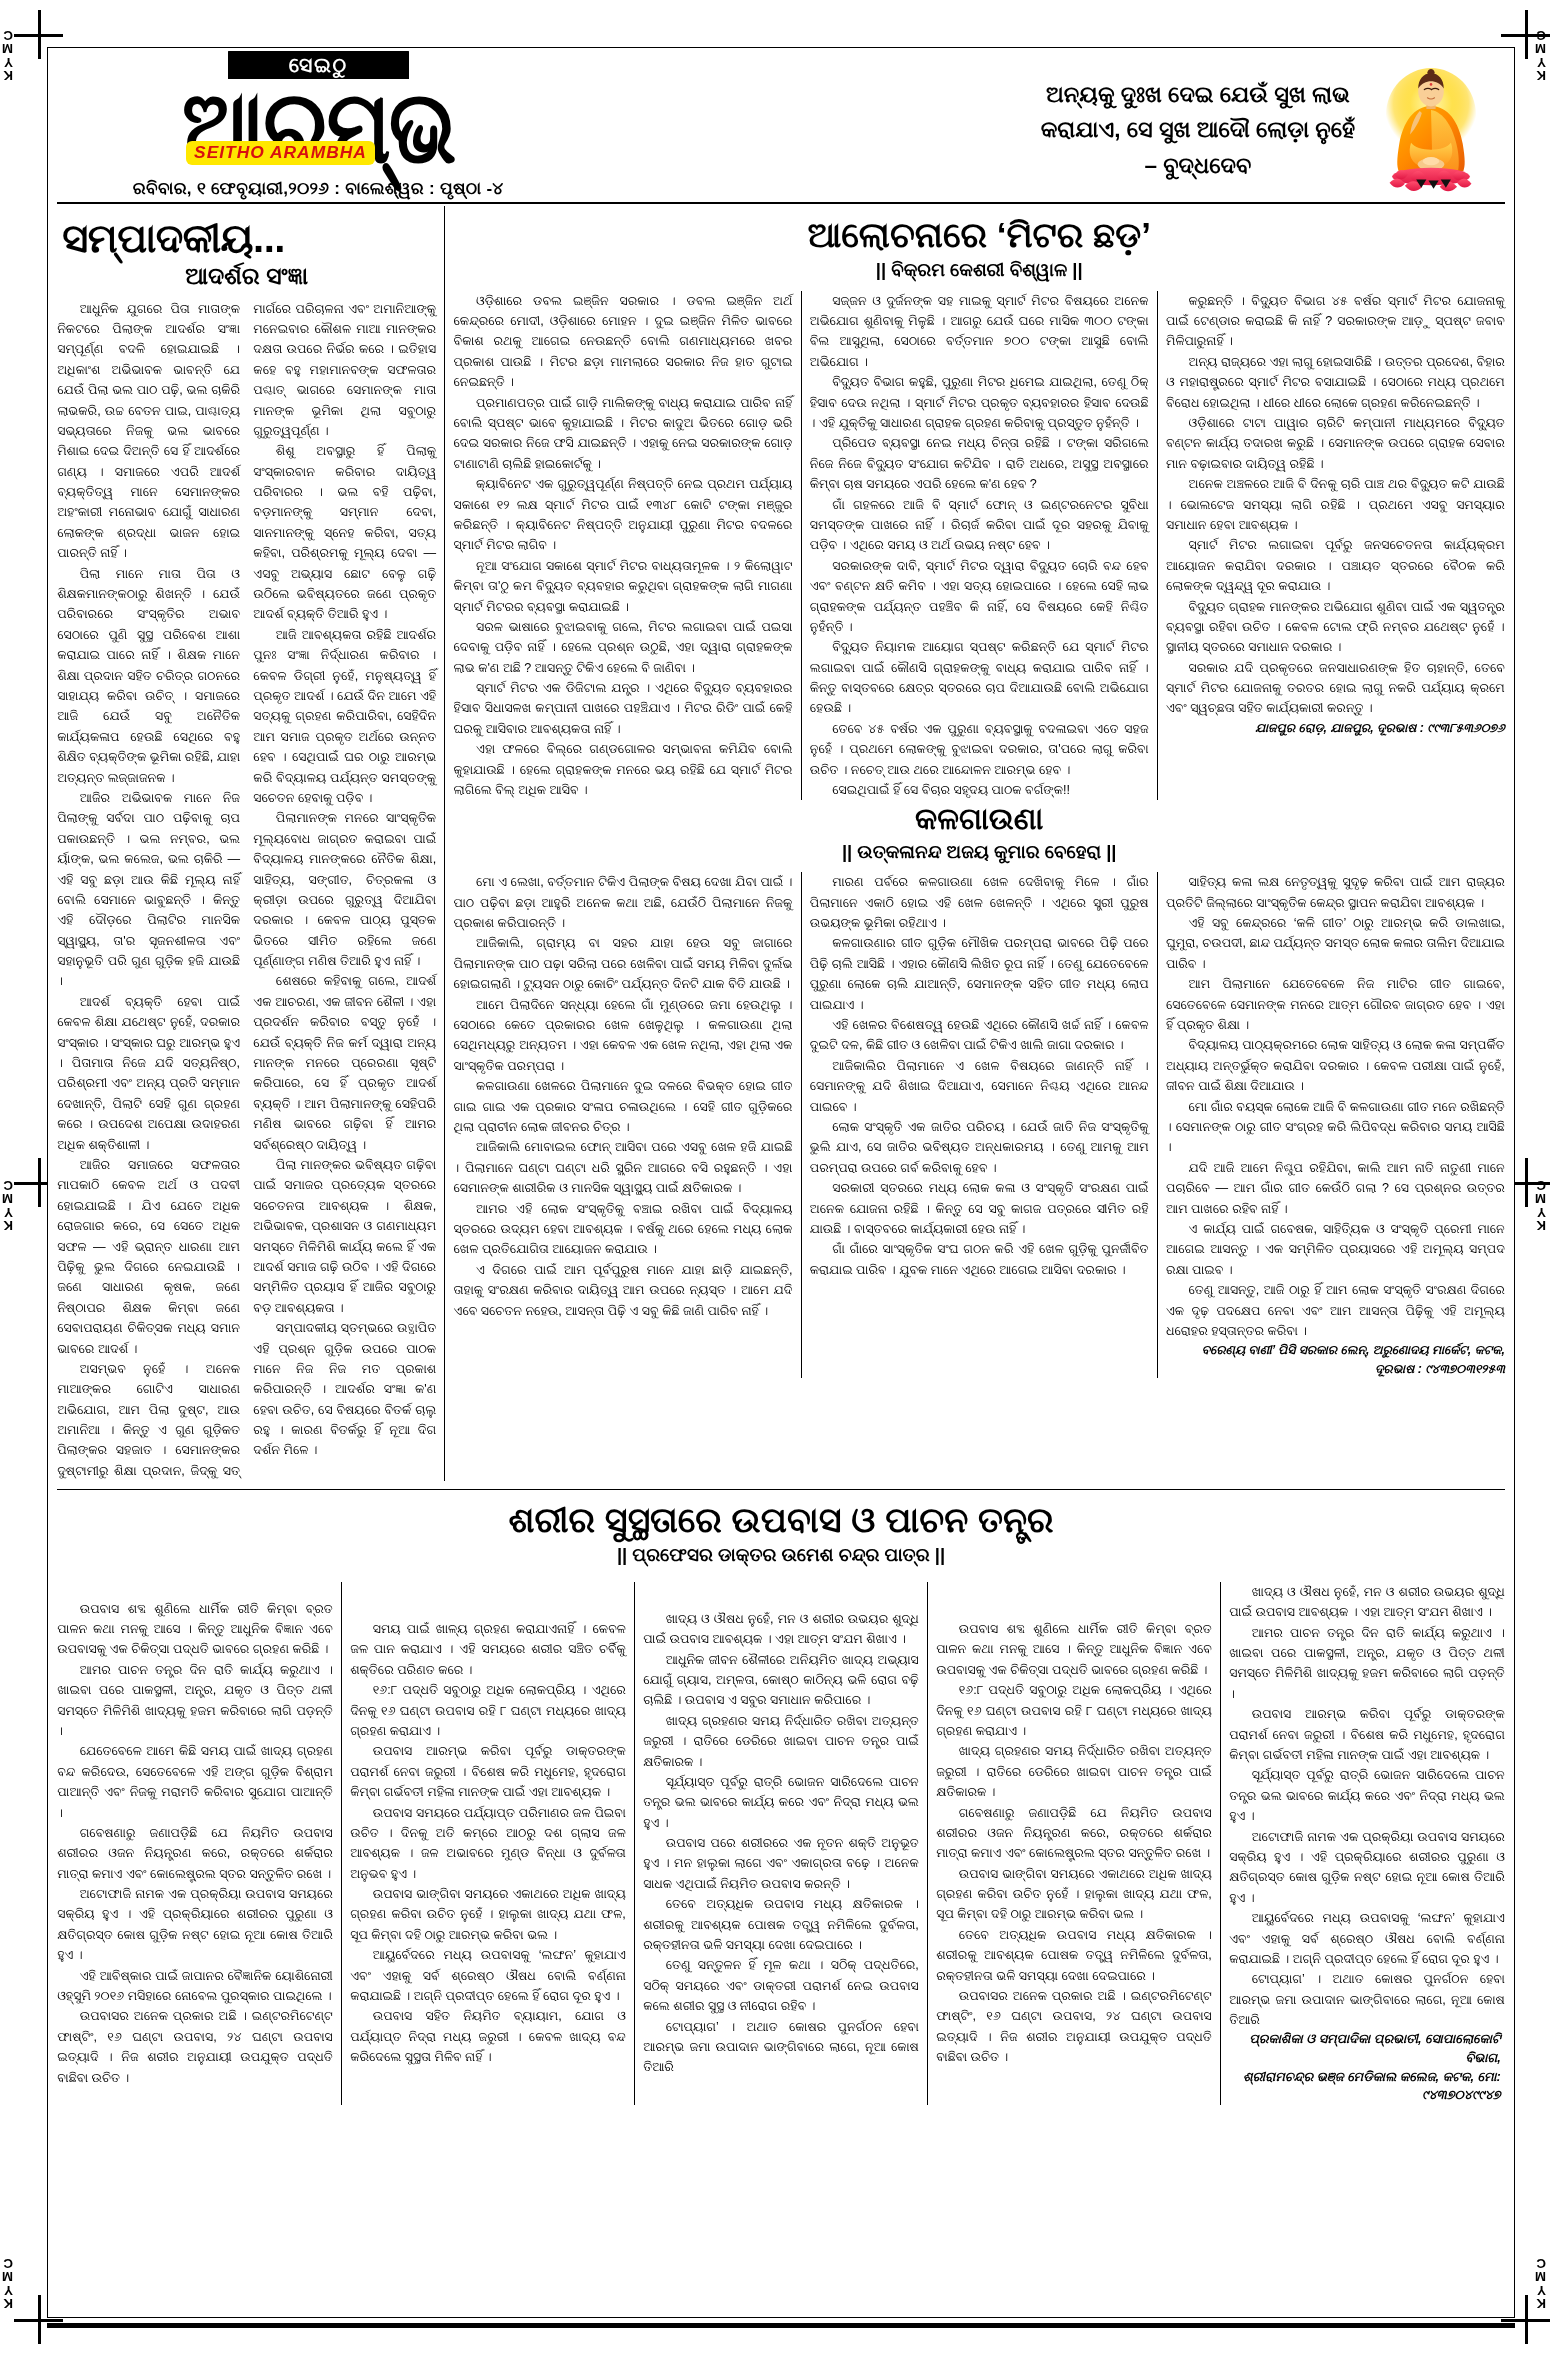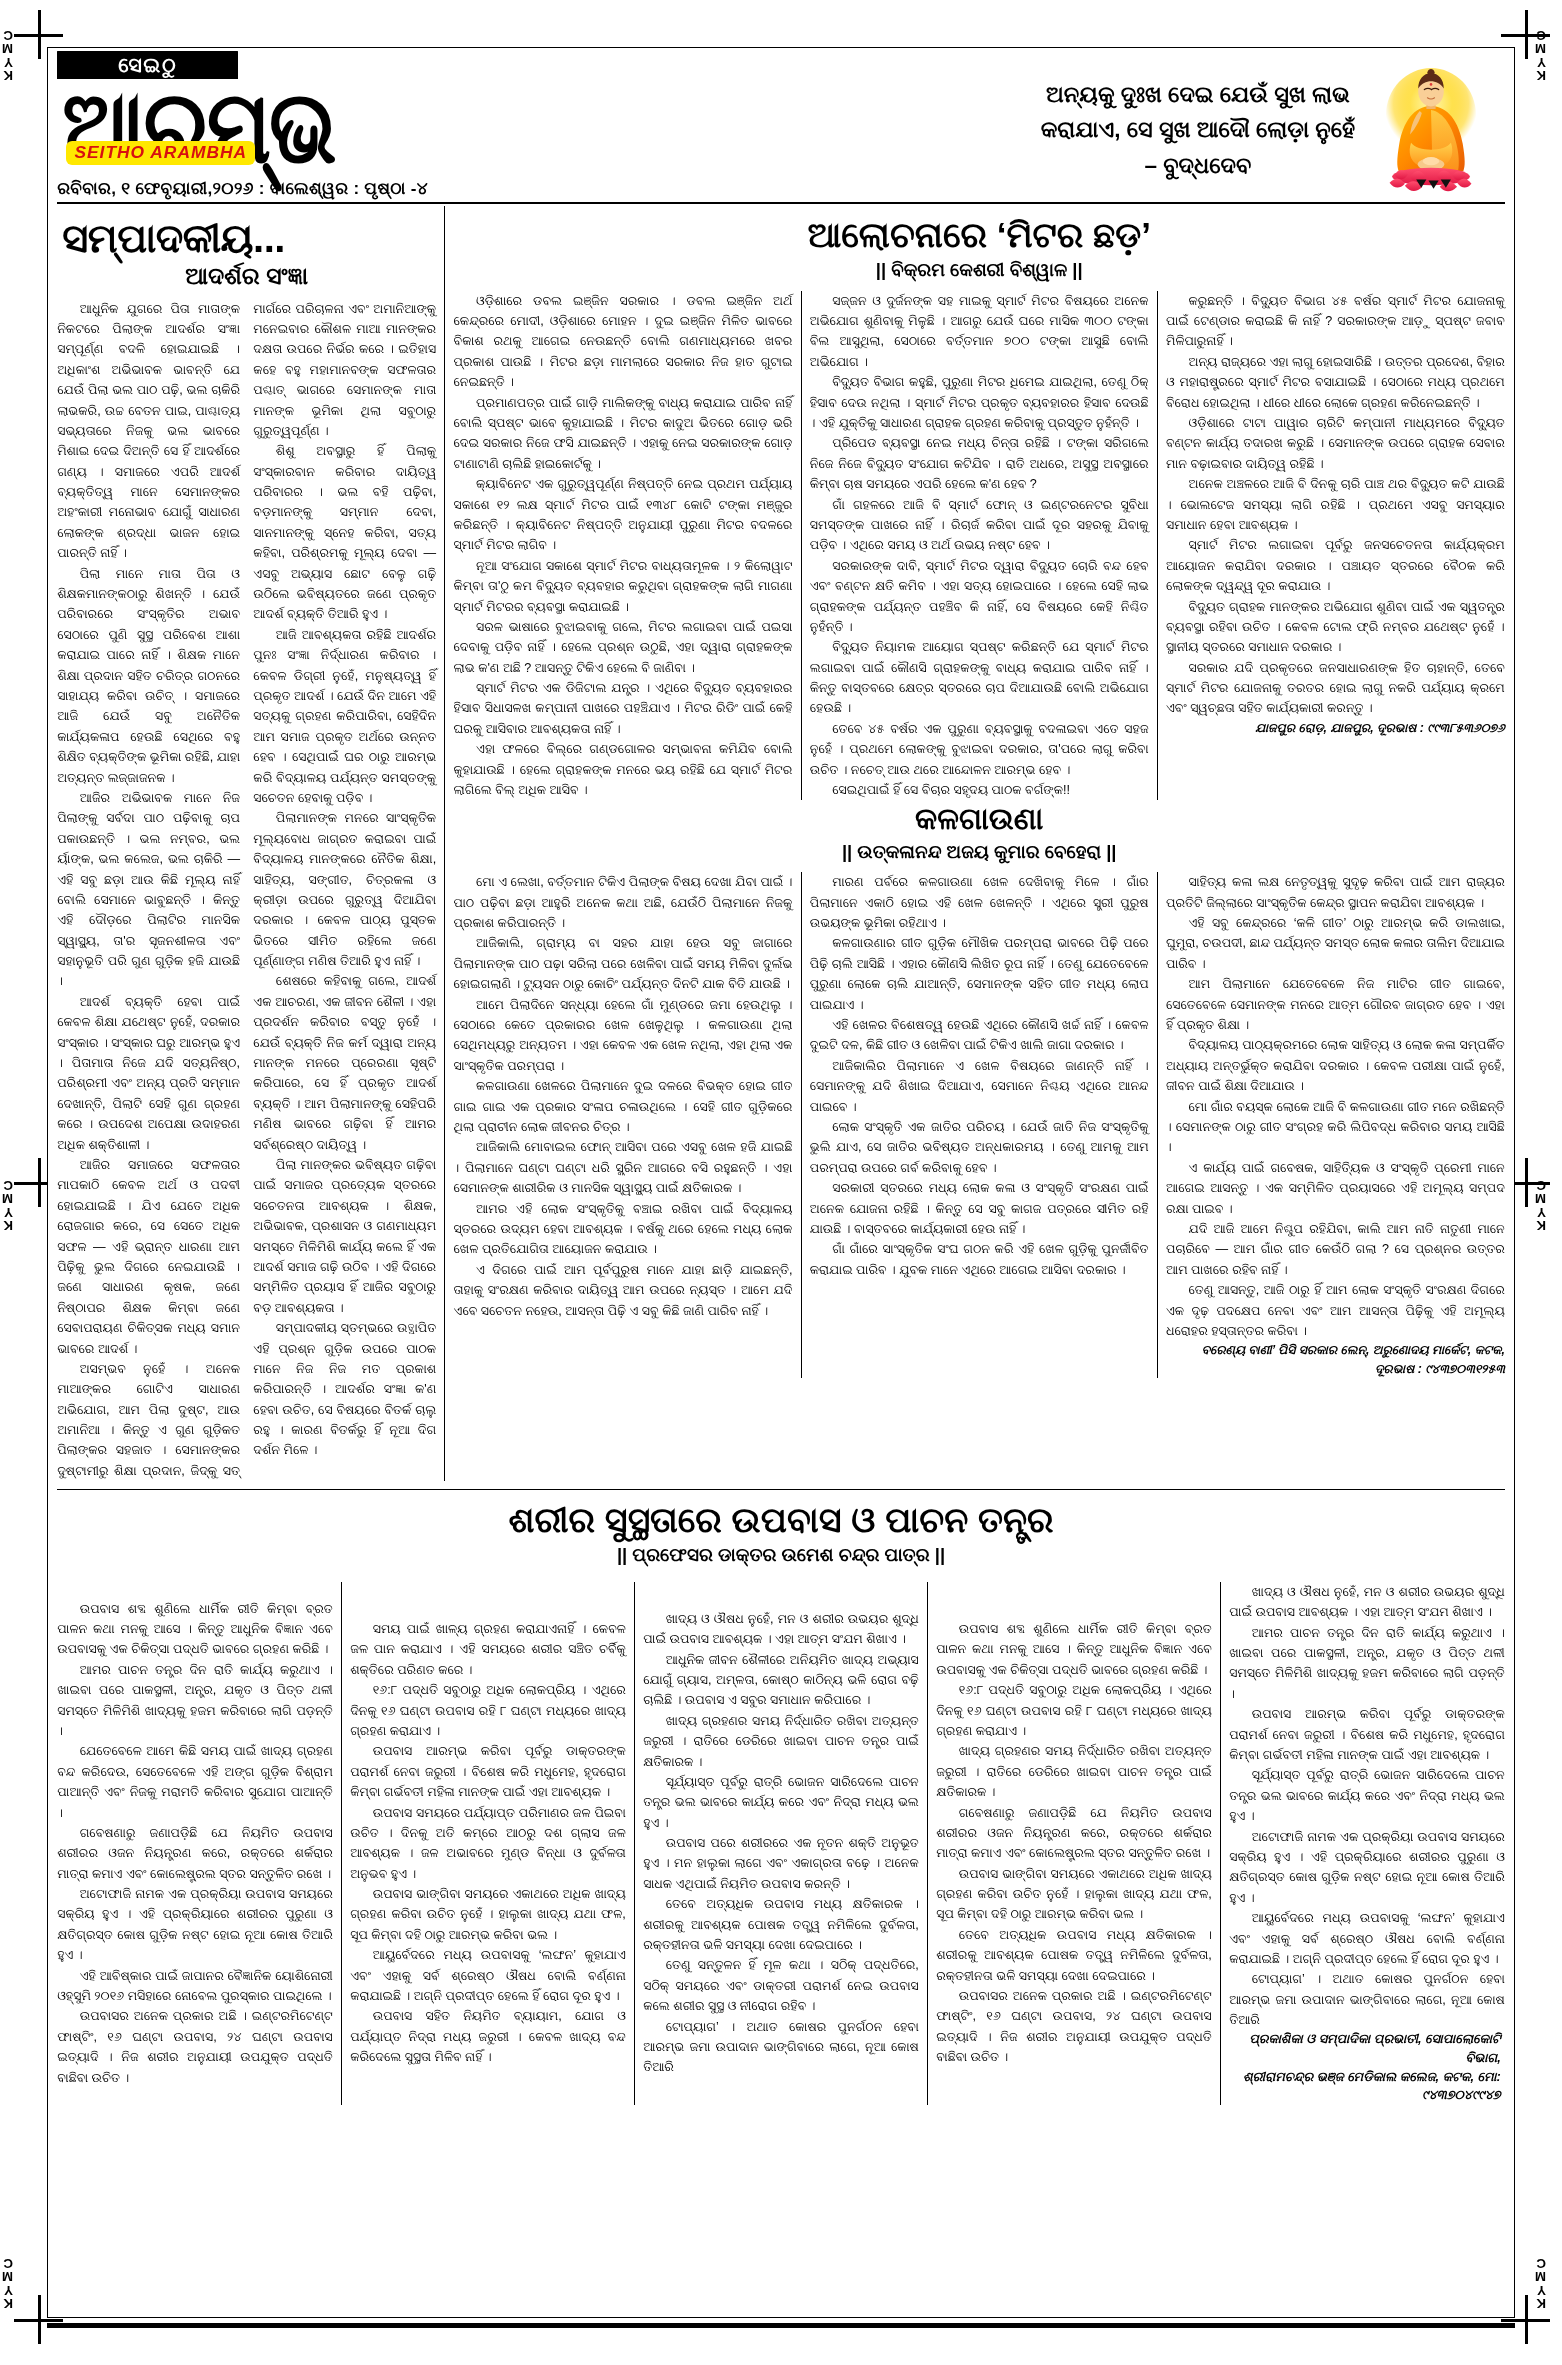--- a/index.html
+++ b/index.html
@@ -51,21 +51,21 @@
     position:relative;
     display:flex;
     align-items:flex-start;
     height:154px;
     border-bottom:2.6px solid #000;
   }
   .mast-left{
     width:522px;
     display:flex;
     flex-direction:column;
-    align-items:flex-start;
+    align-items:center;
     padding-top:3.1px;
     position:relative;
   }
   .seitho-bar{
     background:#000;
     color:#fff;
     font-family:"Liberation Sans","DejaVu Sans",sans-serif;
     font-size:20.5px;
     font-weight:700;
     letter-spacing:1.5px;
@@ -464,22 +464,22 @@
               <p>ସରକାରୀ ସ୍ତରରେ ମଧ୍ୟ ଲୋକ କଳା ଓ ସଂସ୍କୃତି ସଂରକ୍ଷଣ ପାଇଁ ଅନେକ ଯୋଜନା ରହିଛି । କିନ୍ତୁ ସେ ସବୁ କାଗଜ ପତ୍ରରେ ସୀମିତ ରହି ଯାଉଛି । ବାସ୍ତବରେ କାର୍ଯ୍ୟକାରୀ ହେଉ ନାହିଁ ।</p>
               <p>ଗାଁ ଗାଁରେ ସାଂସ୍କୃତିକ ସଂଘ ଗଠନ କରି ଏହି ଖେଳ ଗୁଡ଼ିକୁ ପୁନର୍ଜୀବିତ କରାଯାଇ ପାରିବ । ଯୁବକ ମାନେ ଏଥିରେ ଆଗେଇ ଆସିବା ଦରକାର ।</p>
             </div>
             <div class="vrule"></div>
             <div class="body-col" style="flex:1 1 0;">
               <p>ସାହିତ୍ୟ କଳା ଲକ୍ଷ ନେତୃତ୍ୱକୁ ସୁଦୃଢ଼ କରିବା ପାଇଁ ଆମ ରାଜ୍ୟର ପ୍ରତିଟି ଜିଲ୍ଲାରେ ସାଂସ୍କୃତିକ କେନ୍ଦ୍ର ସ୍ଥାପନ କରାଯିବା ଆବଶ୍ୟକ ।</p>
               <p>ଏହି ସବୁ କେନ୍ଦ୍ରରେ ‘କଳି ଗୀତ’ ଠାରୁ ଆରମ୍ଭ କରି ଡାଲଖାଇ, ଘୁମୁରା, ଚଉପଦୀ, ଛାନ୍ଦ ପର୍ଯ୍ୟନ୍ତ ସମସ୍ତ ଲୋକ କଳାର ତାଲିମ ଦିଆଯାଇ ପାରିବ ।</p>
               <p>ଆମ ପିଲାମାନେ ଯେତେବେଳେ ନିଜ ମାଟିର ଗୀତ ଗାଇବେ, ସେତେବେଳେ ସେମାନଙ୍କ ମନରେ ଆତ୍ମ ଗୌରବ ଜାଗ୍ରତ ହେବ । ଏହା ହିଁ ପ୍ରକୃତ ଶିକ୍ଷା ।</p>
               <p>ବିଦ୍ୟାଳୟ ପାଠ୍ୟକ୍ରମରେ ଲୋକ ସାହିତ୍ୟ ଓ ଲୋକ କଳା ସମ୍ପର୍କିତ ଅଧ୍ୟାୟ ଅନ୍ତର୍ଭୁକ୍ତ କରାଯିବା ଦରକାର । କେବଳ ପରୀକ୍ଷା ପାଇଁ ନୁହେଁ, ଜୀବନ ପାଇଁ ଶିକ୍ଷା ଦିଆଯାଉ ।</p>
               <p>ମୋ ଗାଁର ବୟସ୍କ ଲୋକେ ଆଜି ବି କଳଗାଉଣା ଗୀତ ମନେ ରଖିଛନ୍ତି । ସେମାନଙ୍କ ଠାରୁ ଗୀତ ସଂଗ୍ରହ କରି ଲିପିବଦ୍ଧ କରିବାର ସମୟ ଆସିଛି ।</p>
+              <p>ଯଦି ଆଜି ଆମେ ନିଶ୍ଚୁପ ରହିଯିବା, କାଲି ଆମ ନାତି ନାତୁଣୀ ମାନେ ପଚାରିବେ — ଆମ ଗାଁର ଗୀତ କେଉଁଠି ଗଲା ? ସେ ପ୍ରଶ୍ନର ଉତ୍ତର ଆମ ପାଖରେ ରହିବ ନାହିଁ ।</p>
               <p>ଏ କାର୍ଯ୍ୟ ପାଇଁ ଗବେଷକ, ସାହିତ୍ୟିକ ଓ ସଂସ୍କୃତି ପ୍ରେମୀ ମାନେ ଆଗେଇ ଆସନ୍ତୁ । ଏକ ସମ୍ମିଳିତ ପ୍ରୟାସରେ ଏହି ଅମୂଲ୍ୟ ସମ୍ପଦ ରକ୍ଷା ପାଇବ ।</p>
-              <p>ଯଦି ଆଜି ଆମେ ନିଶ୍ଚୁପ ରହିଯିବା, କାଲି ଆମ ନାତି ନାତୁଣୀ ମାନେ ପଚାରିବେ — ଆମ ଗାଁର ଗୀତ କେଉଁଠି ଗଲା ? ସେ ପ୍ରଶ୍ନର ଉତ୍ତର ଆମ ପାଖରେ ରହିବ ନାହିଁ ।</p>
               <p>ତେଣୁ ଆସନ୍ତୁ, ଆଜି ଠାରୁ ହିଁ ଆମ ଲୋକ ସଂସ୍କୃତି ସଂରକ୍ଷଣ ଦିଗରେ ଏକ ଦୃଢ଼ ପଦକ୍ଷେପ ନେବା ଏବଂ ଆମ ଆସନ୍ତା ପିଢ଼ିକୁ ଏହି ଅମୂଲ୍ୟ ଧରୋହର ହସ୍ତାନ୍ତର କରିବା ।</p>
               <p class="sig">ବରେଣ୍ୟ ବାଣୀ’ ପିସି ସରକାର ଲେନ୍‌, ଅରୁଣୋଦୟ ମାର୍କେଟ, କଟକ, ଦୂରଭାଷ : ୯୪୩୭୦୩୧୨୫୩</p>
             </div>
           </div>
         </div>
       </div>
 
       <div class="hrule"></div>
 
       <div class="art-title">ଶରୀର ସୁସ୍ଥତାରେ ଉପବାସ ଓ ପାଚନ ତନ୍ତ୍ର</div>

